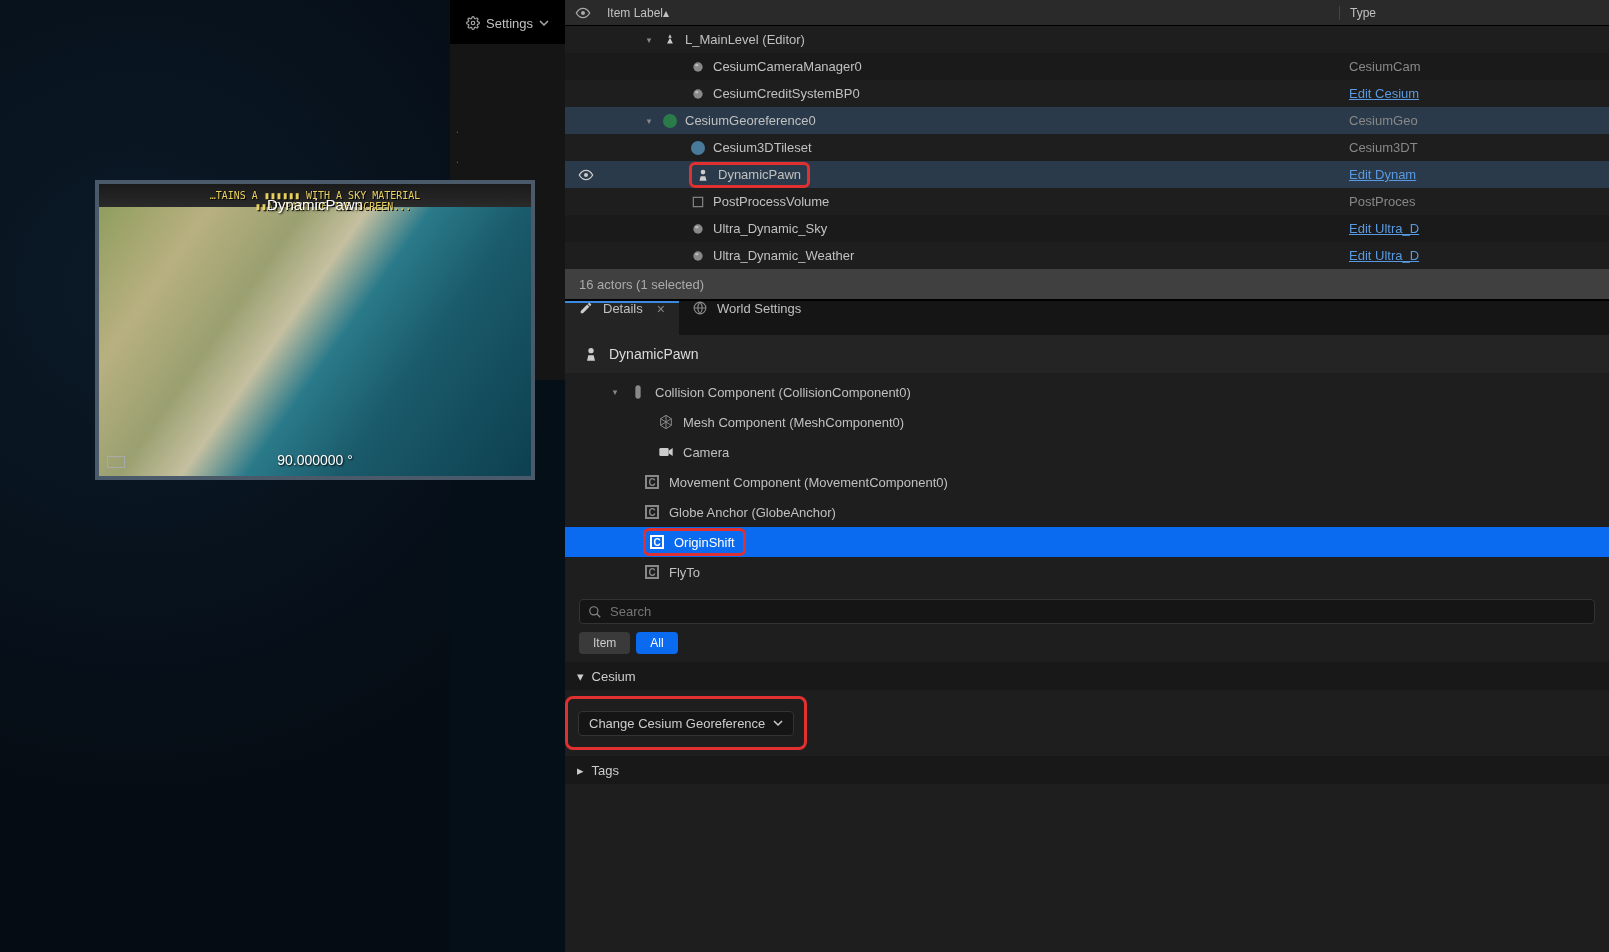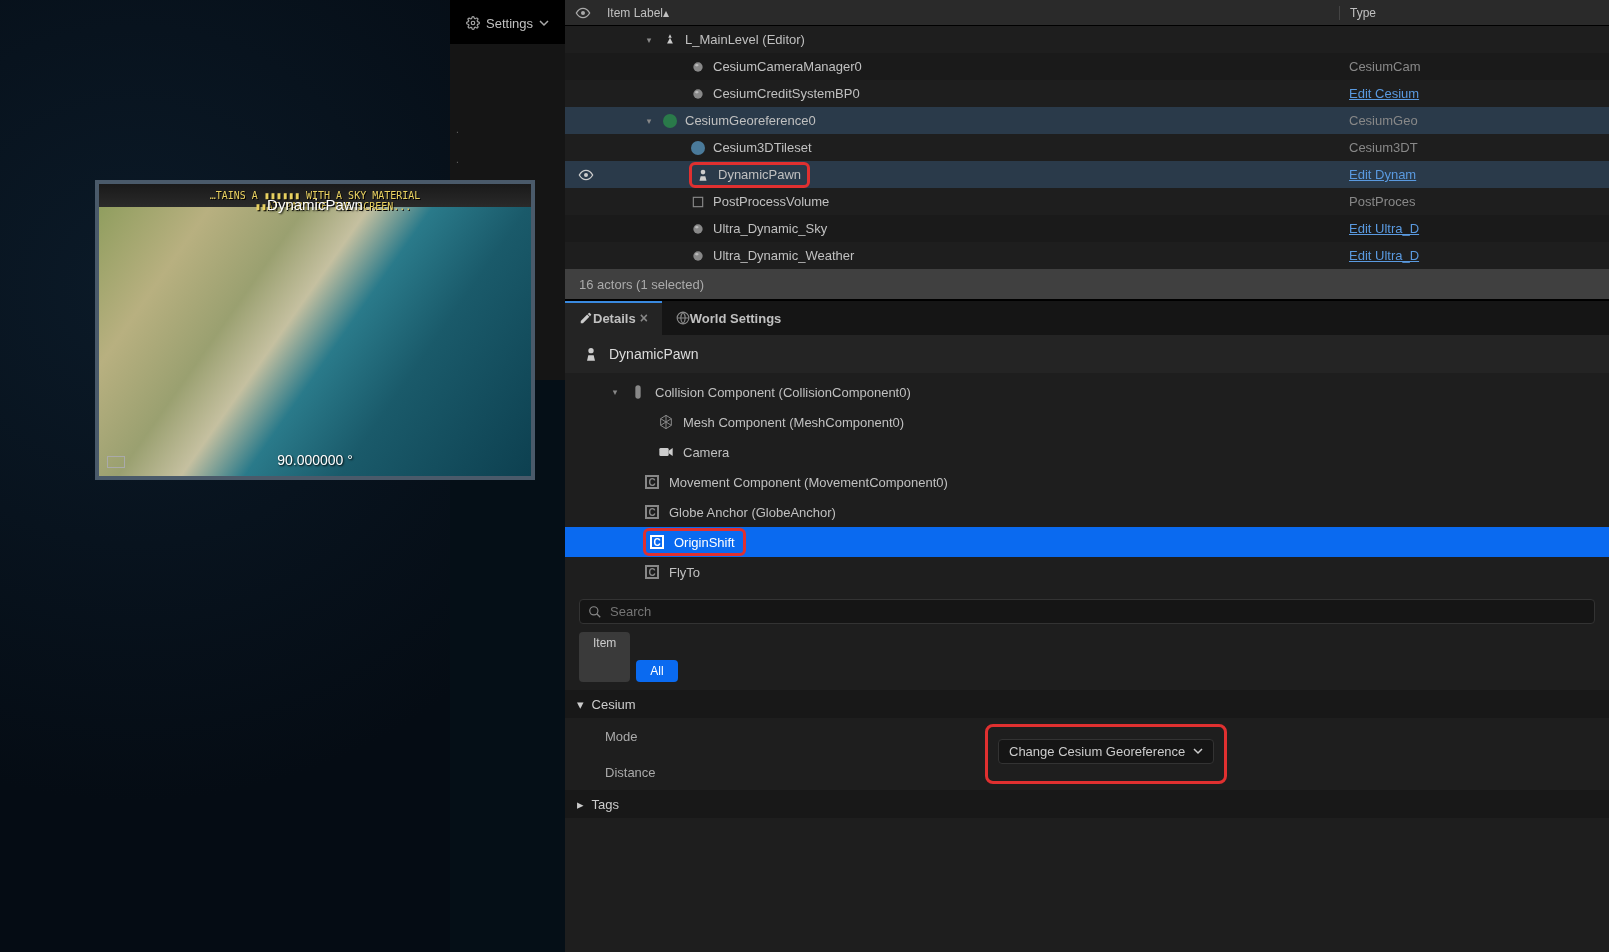--- a/index.html
+++ b/index.html
@@ -47,21 +47,21 @@
 .indent { display:inline-block; }
 .expander { width: 12px; color: #888; font-size: 9px; text-align:center; }
 .ico { width: 18px; height: 18px; display: inline-flex; align-items: center; justify-content: center; font-size: 12px; }
 .ico-geo { background:#2a7a4a; border-radius:50%; width:14px; height:14px; }
 .ico-tile { background:#4a7a9a; border-radius:50%; width:14px; height:14px; }
 .hl-box { border: 3px solid #e03030; border-radius: 6px; padding: 1px 6px 1px 2px; display:inline-flex; align-items:center; gap:6px; }
 .outliner-footer { height: 30px; display: flex; align-items: center; padding-left: 14px; color: #aaa; background: #404040; }
 
 
 .tabs-row { height: 36px; display: flex; align-items: stretch; background: #151515; border-top: 2px solid #000; }
-.tab { display: flex; align-items: center; gap: 0; padding: 0 14px; color: #c0c0c0; cursor:pointer; position:relative;font-weight:bold; }
+.tab { display: flex; align-items: flex-start; gap: 10px; padding: 0 14px; color: #c0c0c0; cursor:pointer; position:relative; }
 .tab.active { background: #242424; }
 .tab.active::before { content:""; position:absolute; left:0; right:0; top:0; height:2px; background:#3a8ae0; }
 .tab-close { color:#888; font-size:14px; margin-left:4px; }
 
 
 .details-body { flex: 1; background: #1e1e1e; overflow: hidden; }
 .sel-header { height: 38px; display: flex; align-items: center; gap: 10px; padding-left: 18px; font-size: 14px; color: #ddd; background:#242424; }
 .comp-tree { padding: 4px 0; }
 .comp-row { height: 30px; display: flex; align-items: center; padding-left: 18px; gap: 8px; }
 .comp-row.sel { background: #0a6af0; color: #fff; }
@@ -69,21 +69,21 @@
 .comp-c { border: 2px solid #888; width:14px; height:14px; display:inline-flex; align-items:center; justify-content:center; font-size:10px; font-weight:bold; color:#888; }
 .comp-row.sel .comp-c { border-color:#fff; color:#fff; }
 .hl-comp { border: 3px solid #e03030; border-radius:6px; display:inline-flex; align-items:center; gap:8px; padding:2px 8px 2px 2px; }
 
 .search-row { padding: 8px 14px; }
 .search-box { display:flex; align-items:center; gap:8px; background:#151515; border:1px solid #333; border-radius:4px; padding:4px 8px; }
 .search-box input { flex:1; background:transparent; border:none; color:#888; outline:none; font-size:13px; }
 
 .filter-row { padding: 0 14px 8px; display:flex; gap:6px; }
 .pill { padding: 4px 14px; border-radius: 4px; background:#3a3a3a; color:#ccc; cursor:pointer; font-size:12px; }
-.pill.active { background:#0a6af0; color:#fff;margin-top:28px; }
+.pill.active { background:#0a6af0; color:#fff; }
 
 .cat-header { height: 28px; display:flex; align-items:center; gap:8px; padding-left:12px; background:#181818; color:#ccc; font-size:13px; }
 .prop-row { height: 36px; display:flex; align-items:center; padding-left:40px; }
 .prop-label { width: 380px; color:#aaa; }
 .prop-val { flex:1; }
 .dropdown { display:inline-flex; align-items:center; gap:8px; background:#151515; border:1px solid #333; border-radius:4px; padding:4px 10px; color:#ccc; cursor:pointer; min-width:200px; justify-content:space-between; }
 .numbox { background:#0a0a0a; border:1px solid #333; border-radius:3px; padding:4px 8px; color:#ccc; width:160px; }
 .hl-props { border:3px solid #e03030; border-radius:8px; margin: 6px 150px 6px 0; padding: 6px 10px; }
 .hl-props .prop-row { padding-left: 0; }
 .hl-props-wrap { display:flex; }
@@ -404,28 +404,20 @@
         <div class="pill">Item</div>
         <div class="pill active">All</div>
       </div>
 
       <div class="cat-header">
         <span>▾</span>
         <span>Cesium</span>
       </div>
 
       <div class="hl-props-wrap">
-        <div class="hl-props-pad">
-          <div class="prop-row">
-            <div class="prop-label">Mode</div>
-          </div>
-          <div class="prop-row">
-            <div class="prop-label">Distance</div>
-          </div>
-        </div>
         <div class="hl-props">
           <div class="prop-row">
             <div class="prop-val">
               <div class="dropdown">
                 <span>Change Cesium Georeference</span>
                 <span>
                   <svg width="10" height="10" viewBox="0 0 10 10">
                       <path d="M1 3l4 4 4-4" stroke="#ccc" fill="none" stroke-width="1.5"></path>
                     </svg>
                 </span>

